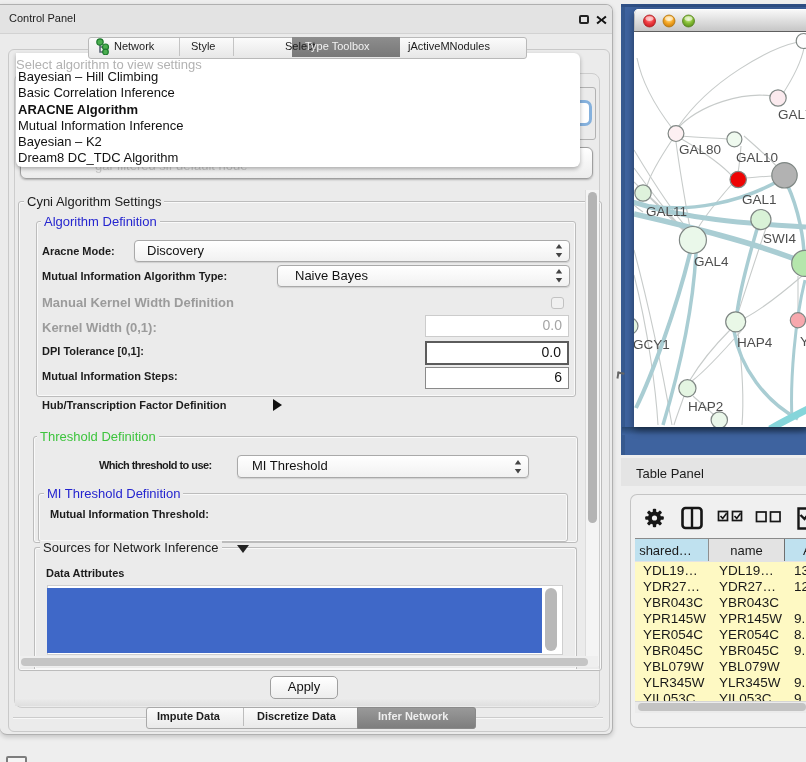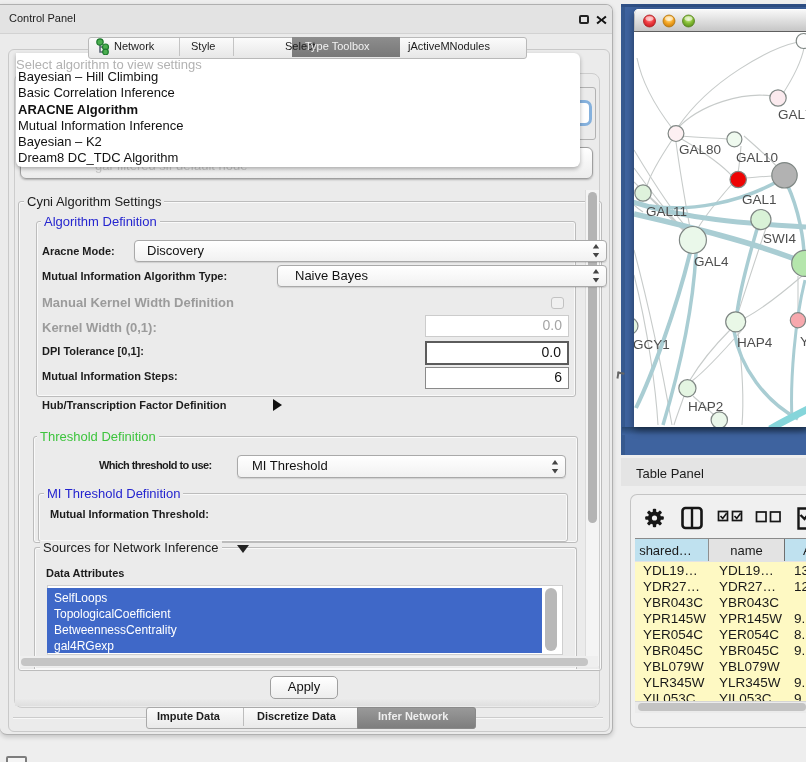--- a/index.html
+++ b/index.html
@@ -3,21 +3,21 @@
 <meta charset="utf-8">
 <style>
   html,body{margin:0;padding:0;}
   #root{position:relative;width:806px;height:762px;background:#eeeeee;overflow:hidden;
         font-family:"Liberation Sans",sans-serif;-webkit-font-smoothing:antialiased;}
   .abs{position:absolute;}
   .b{font-weight:bold;}
   .lbl{position:absolute;font-size:11px;color:#1c1c1c;white-space:nowrap;}
   .glbl{position:absolute;font-size:13px;color:#9b9b9b;white-space:nowrap;font-weight:bold;}
   .combo{position:absolute;background:linear-gradient(#ffffff,#f1f1f1);border:1px solid #a9a9a9;
-         border-radius:4px;box-shadow:0 1px 1px rgba(0,0,0,0.12);padding-left:37px;}
+         border-radius:4px;box-shadow:0 1px 1px rgba(0,0,0,0.12);}
   .combo .ct{position:absolute;left:12px;top:2px;font-size:13px;color:#111;}
   .carr{position:absolute;width:0;height:0;}
   .inp{position:absolute;background:#ffffff;font-size:14px;color:#111;text-align:right;}
   .gb{position:absolute;border:1px solid #bcbcbc;border-radius:3px;box-shadow:inset 0 0 0 1px rgba(255,255,255,0.7);}
   .gbl{position:absolute;font-size:13px;background:#ebebeb;padding:0 3px;white-space:nowrap;line-height:13px;}
 </style>
 </head>
 <body>
 <div id="root">
 
@@ -130,21 +130,20 @@
   <div class="gbl" style="left:44px;top:487px;color:#2525cf;">MI Threshold Definition</div>
   <div class="lbl b" style="left:50px;top:508px;">Mutual Information Threshold:</div>
 
   <div class="gb" style="left:34px;top:547px;width:541px;height:121px;border-bottom:none;border-radius:3px 3px 0 0;"></div>
   <div class="gbl" style="left:40px;top:541px;color:#1c1c1c;">Sources for Network Inference</div>
   <div class="carr" style="left:237px;top:545px;border-top:8px solid #222;border-left:6.5px solid transparent;border-right:6.5px solid transparent;"></div>
   <div class="lbl b" style="left:46px;top:567px;text-align:center;">Data Attributes</div>
 
   <div class="abs" style="left:47px;top:585px;width:514px;height:68px;background:#ffffff;border:1px solid #cfcfcf;"></div>
   <div class="abs" style="left:47px;top:588px;width:495px;height:65px;background:#3f68c8;"></div>
-  <div class="abs" style="left:54px;top:590px;font-size:12px;color:#ffffff;line-height:16px;">SelfLoops<br>TopologicalCoefficient<br>BetweennessCentrality<br>gal4RGexp</div>
   <div class="abs" style="left:545px;top:588px;width:12px;height:63px;background:#b8b8b8;border-radius:6px;"></div>
 
   <div class="abs" style="left:20px;top:656px;width:578px;height:11px;background:#efefef;"></div>
   <div class="abs" style="left:21px;top:657.5px;width:567px;height:8px;background:#c5c5c5;border-radius:4px;"></div>
 
   <div class="abs" style="left:270px;top:676px;width:66px;height:19px;background:linear-gradient(#ffffff,#ededed);
        border:1px solid #9f9f9f;border-radius:5px;text-align:center;font-size:13px;color:#111;padding-top:2px;">Apply</div>
 
   <div class="abs" style="left:13px;top:717px;width:590px;height:1px;background:#cccccc;"></div>
   <div class="abs" style="left:13px;top:718px;width:590px;height:1px;background:#f8f8f8;"></div>

